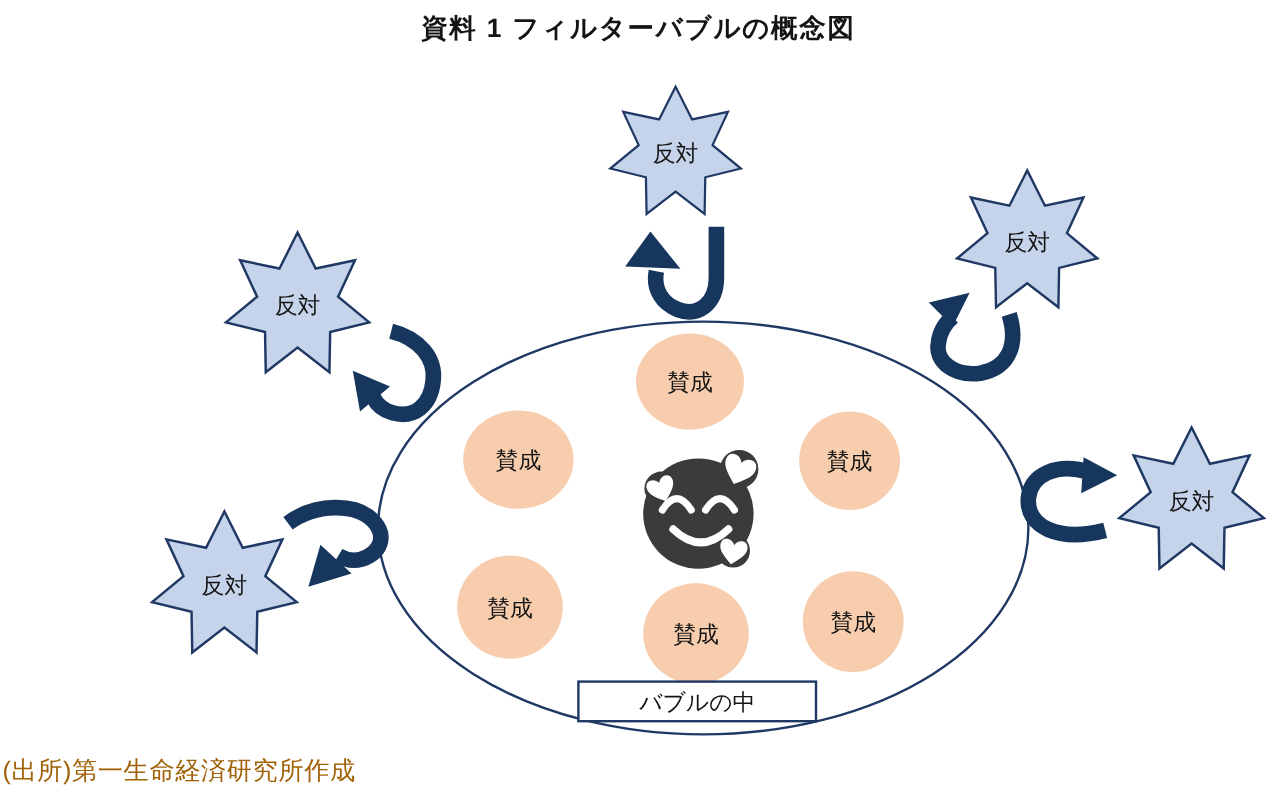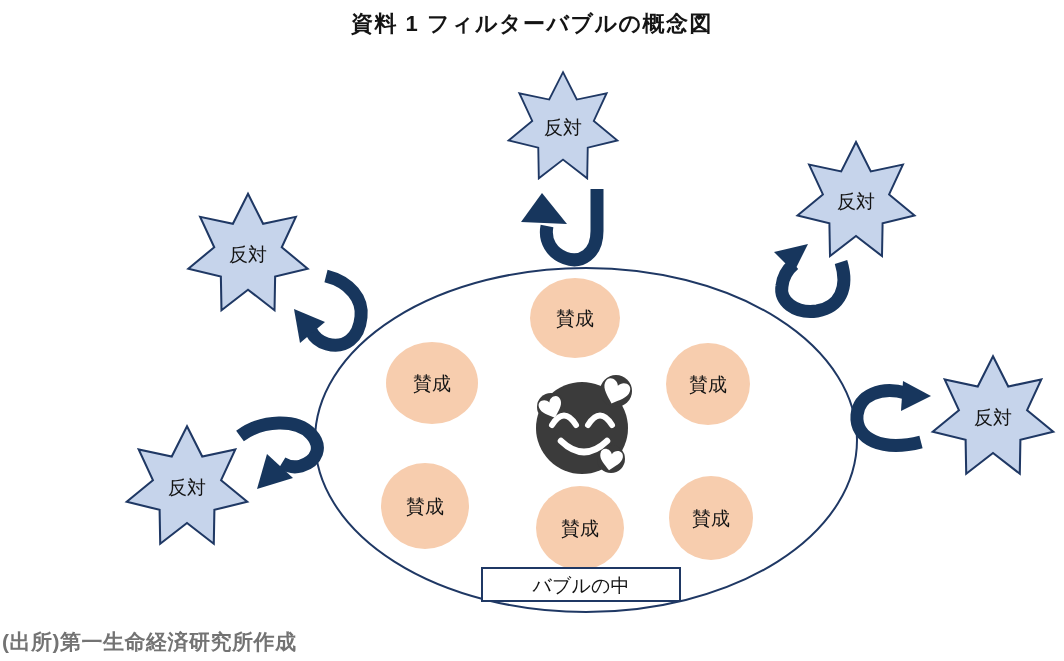--- a/index.html
+++ b/index.html
@@ -7,21 +7,21 @@
     position:relative; width:1064px; height:661px; background:#ffffff;
     overflow:hidden; font-family:"Liberation Sans", sans-serif;
   }
   .title {
     position:absolute; top:9px; left:0; width:100%;
     text-align:center; font-size:22px; font-weight:bold; color:#141414;
     letter-spacing:1.5px;
   }
   .source {
     position:absolute; left:2px; top:628px;
-    font-size:21px; font-weight:700; color:#737373; letter-spacing:0.5px;
+    font-size:21px; font-weight:400; color:#a16207; letter-spacing:0.5px;
   }
   svg.diagram { position:absolute; left:0; top:0; }
   .bubble-ellipse { fill:#ffffff; stroke:#1f3864; stroke-width:2; }
   .agree-ellipse  { stroke:none; }
   .star           { stroke:#1f3864; stroke-width:2; }
   .jp-label       { font-size:19px; fill:#141414; text-anchor:middle; font-weight:500;
                     font-family:"Liberation Sans", sans-serif; }
   .label-box      { fill:#ffffff; stroke:#1f3864; stroke-width:2; }
   .arrow-stroke   { fill:none; stroke:#17365d; stroke-width:13; stroke-linecap:butt; }
   .arrow-head     { fill:#17365d; stroke:none; }

